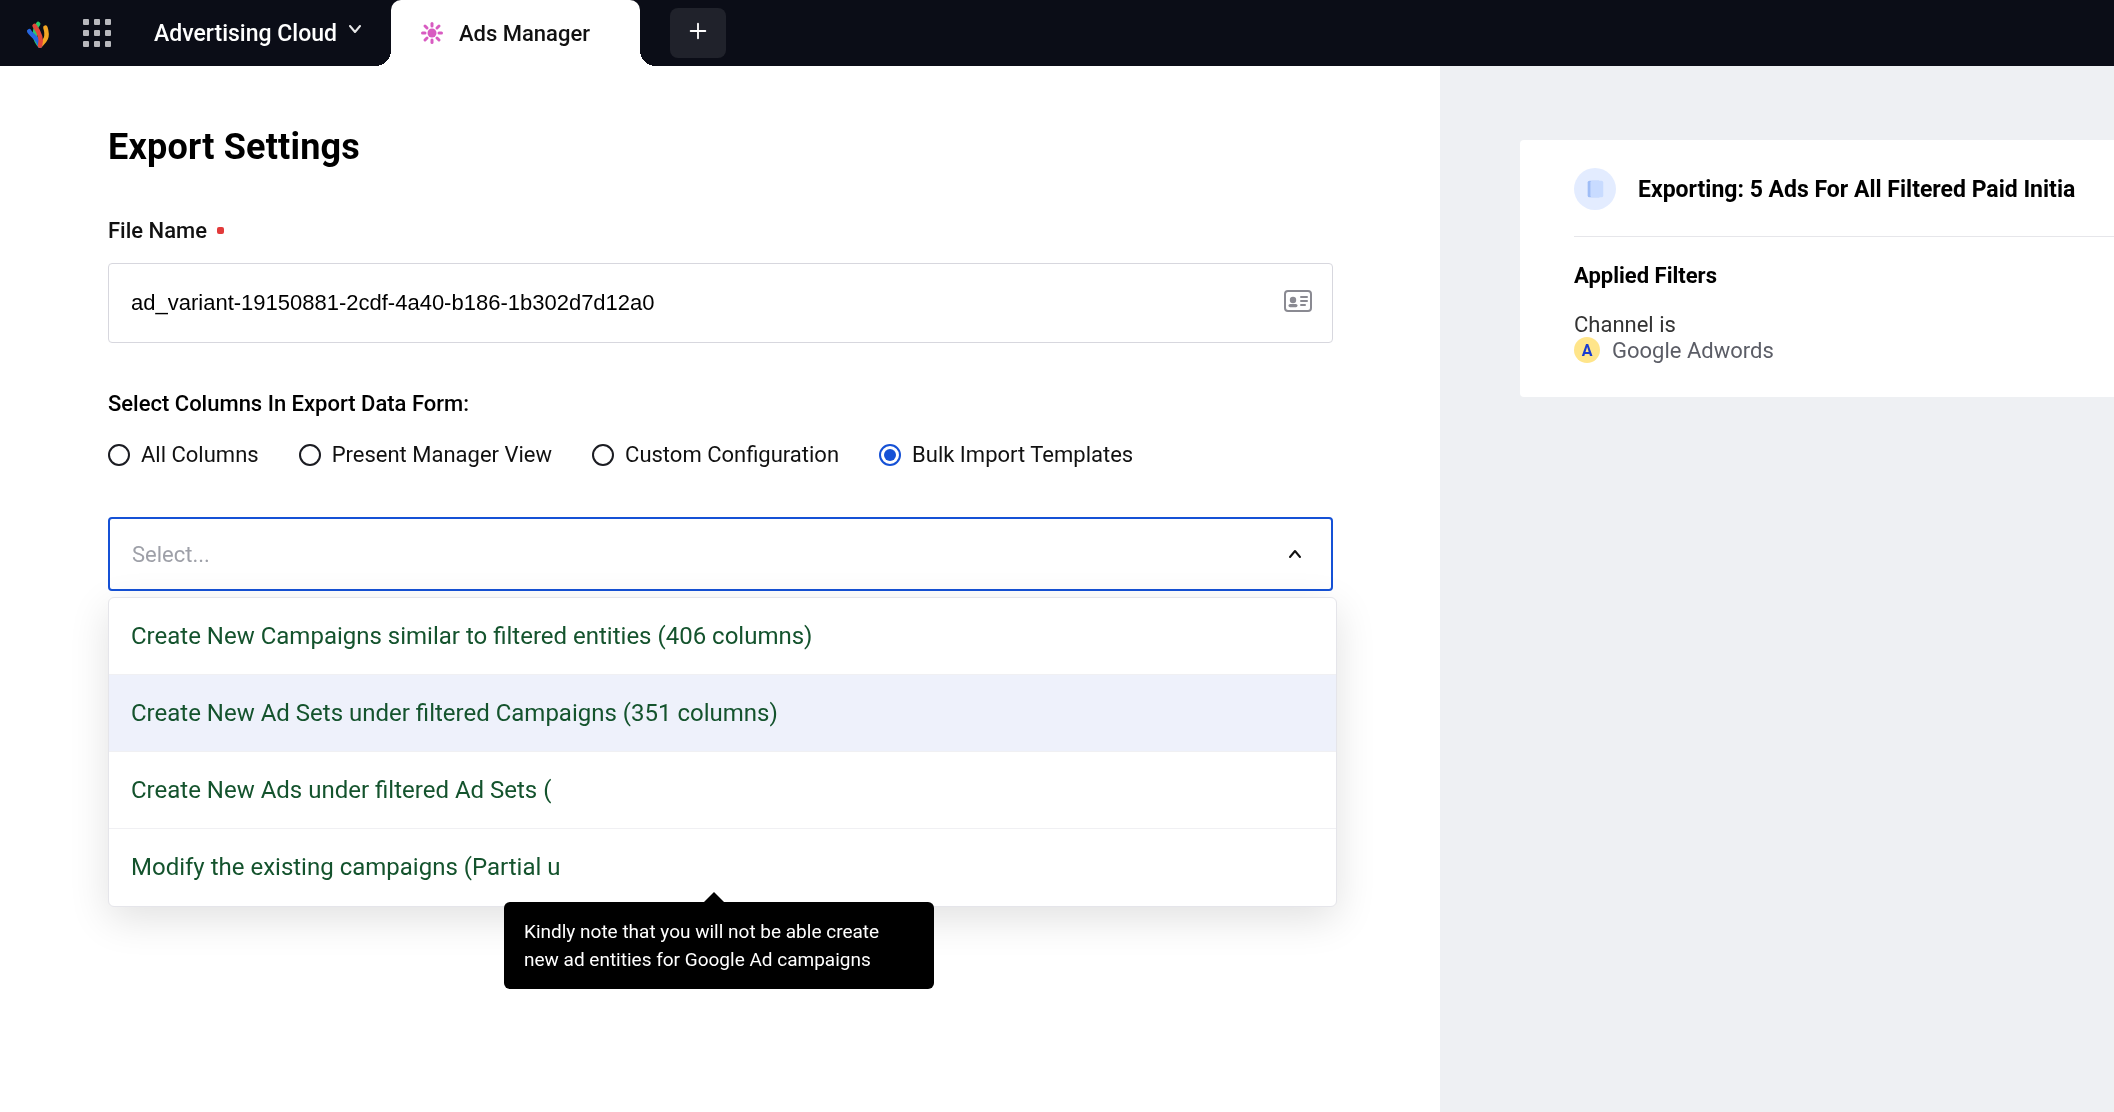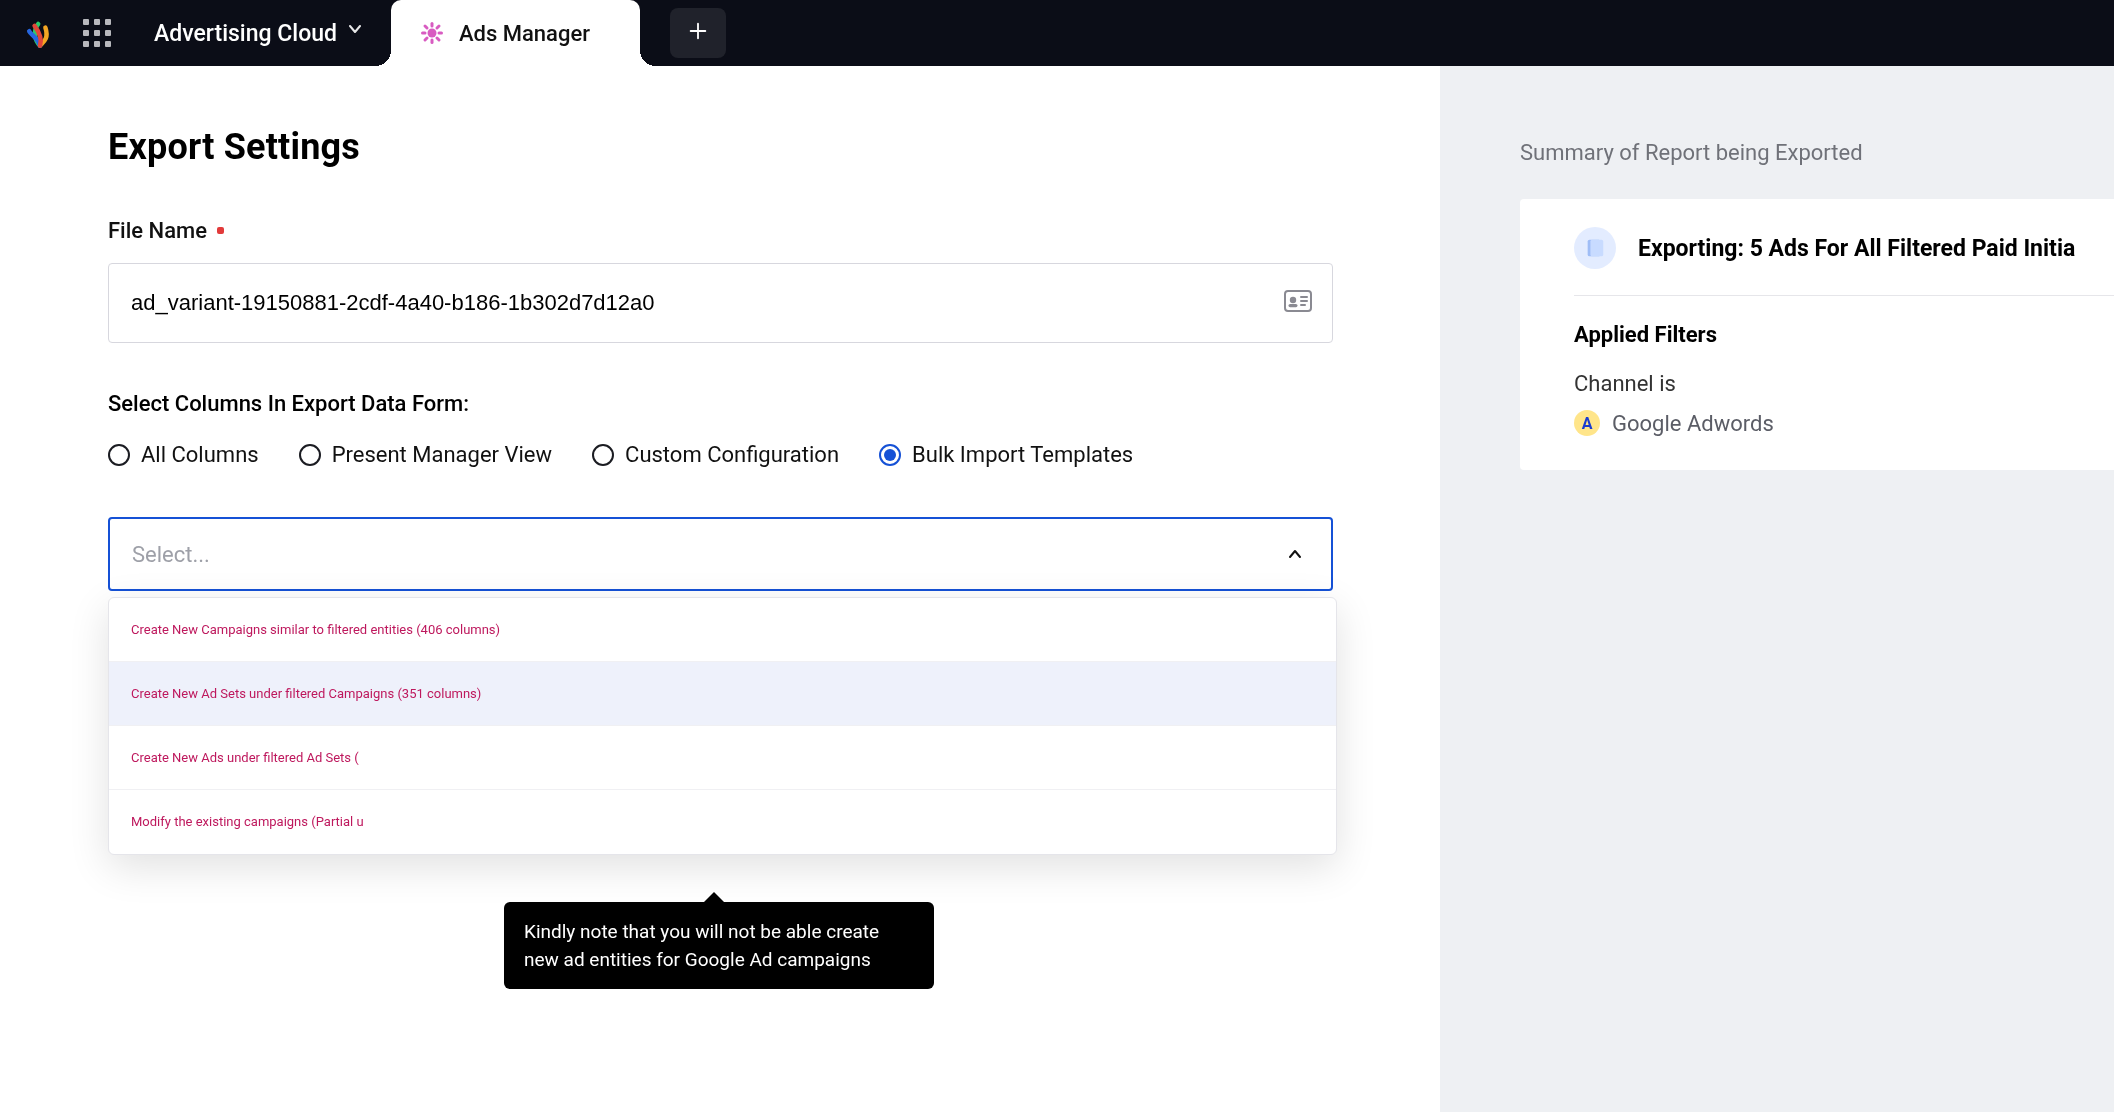--- a/index.html
+++ b/index.html
@@ -152,22 +152,22 @@
     top: 80px; left:0; right:-4px;
     background:#fff;
     border:1px solid #e5e5ea;
     border-radius:6px;
     box-shadow: 0 12px 40px rgba(0,0,0,.12);
     overflow:hidden;
     z-index:5;
   }
   .dd-option {
     padding: 24px 22px;
-    font-size:13px;
-    color:#be185d;
+    font-size:24px;
+    color:#14532d;
     cursor:pointer;
     border-bottom:1px solid transparent;
   }
   .dd-option:not(:last-child){ border-bottom:1px solid #f0f0f3; }
   .dd-option.hl { background:#eef1fb; }
 
   
   .tooltip {
     position:absolute;
     background:#000;
@@ -210,21 +210,21 @@
     margin-bottom: 26px;
     white-space:nowrap;
   }
   .card-head .doc-icon{
     width:42px;height:42px;border-radius:50%;
     background:#e3ecff;
     display:flex;align-items:center;justify-content:center;
     flex-shrink:0;
   }
   .filters-title{ font-size:22px; font-weight:700; margin-bottom: 24px;}
-  .filter-line{ font-size:22px; color:#333; margin-bottom: 14px;}
+  .filter-line{ font-size:22px; color:#333; }
   .channel-row{ display:flex;align-items:center;gap:12px; font-size:22px; color:#5b5d66;}
   .channel-row .aw-icon{
     width:26px;height:26px;border-radius:50%;
     background:#ffe58a;
     display:flex;align-items:center;justify-content:center;
     font-weight:700; font-size:16px; color:#1a3ccf;
   }
 
 </style>
 </head>
@@ -355,21 +355,20 @@
     </div>
 
     <div class="tooltip" style="left:504px; top:836px;">
       <span>Kindly note that you will not be able create new ad entities for Google Ad campaigns</span>
     </div>
 
     </div>
   </div>
 
   <div class="summary">
-    <div class="summary-title">Summary of Report being Exported</div>
     <div class="summary-card">
       <div class="summary-card-inner">
         <div class="card-head">
           <span class="doc-icon">
             <svg width="22" height="22" viewBox="0 0 24 24">
               <rect x="4" y="3" width="14" height="18" rx="2" fill="#9fbdf6"></rect>
               <rect x="7" y="3" width="14" height="18" rx="2" fill="#c8dbff"></rect>
             </svg>
           </span>
           <span>Exporting: 5 Ads For All Filtered Paid Initia</span>

